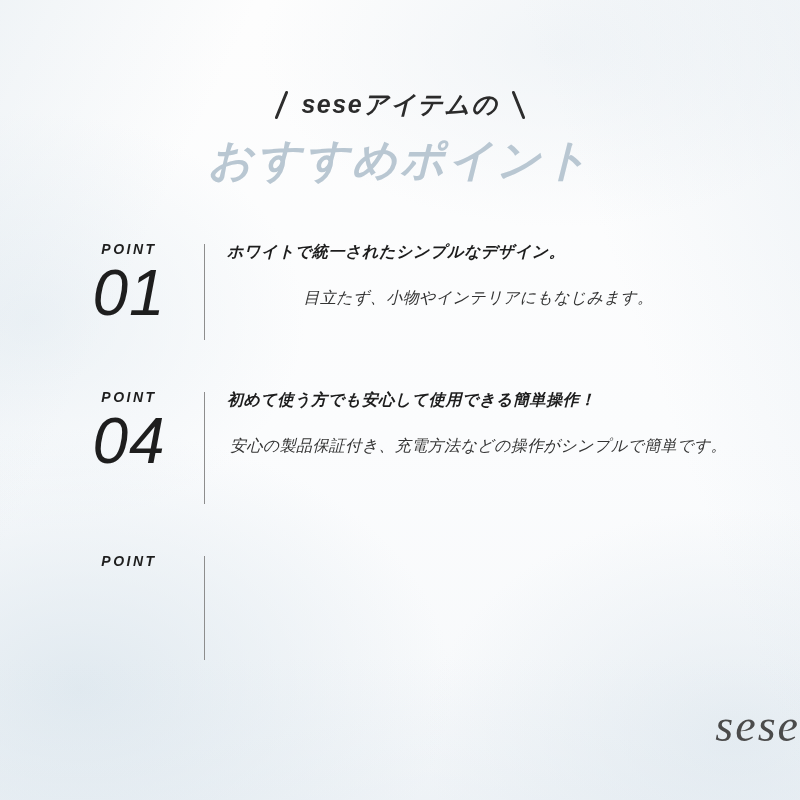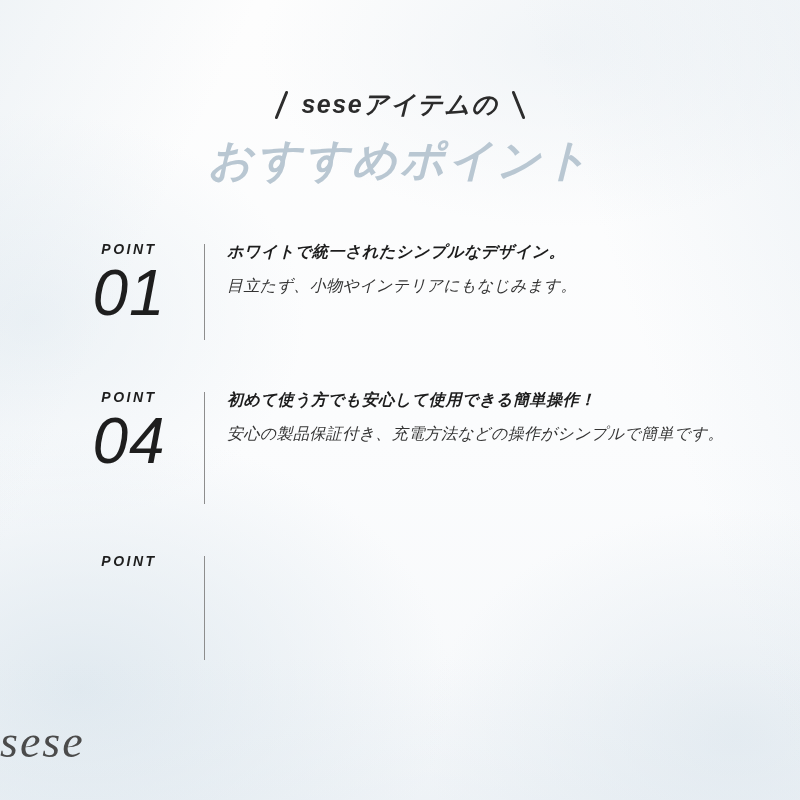--- a/index.html
+++ b/index.html
@@ -125,38 +125,39 @@
     padding-top: 2px;
   }
   .point-title {
     font-size: 16px;
     font-weight: 700;
     color: #1d1d1d;
     letter-spacing: 0.6px;
     line-height: 1.45;
   }
   .point-desc {
-    margin-top: 10px;
+    margin-top: 22px;
     font-size: 16px;
     color: #343434;
     letter-spacing: 0.4px;
     line-height: 1.6;
+    text-align: center;
   }
 
   .point-1 .point-rule { height: 96px; }
   .point-2 .point-rule { height: 112px; }
   .point-3 .point-rule { height: 104px; }
 
   
   .brand {
     position: absolute;
     left: 0;
     right: 0;
-    bottom: 32px;
-    text-align: left;
+    bottom: 48px;
+    text-align: right;
     font-family: "Liberation Serif", serif;
     font-style: italic;
     font-size: 46px;
     letter-spacing: 2px;
     color: #4b4b4b;
   }
 </style>
 </head>
 <body>
 

